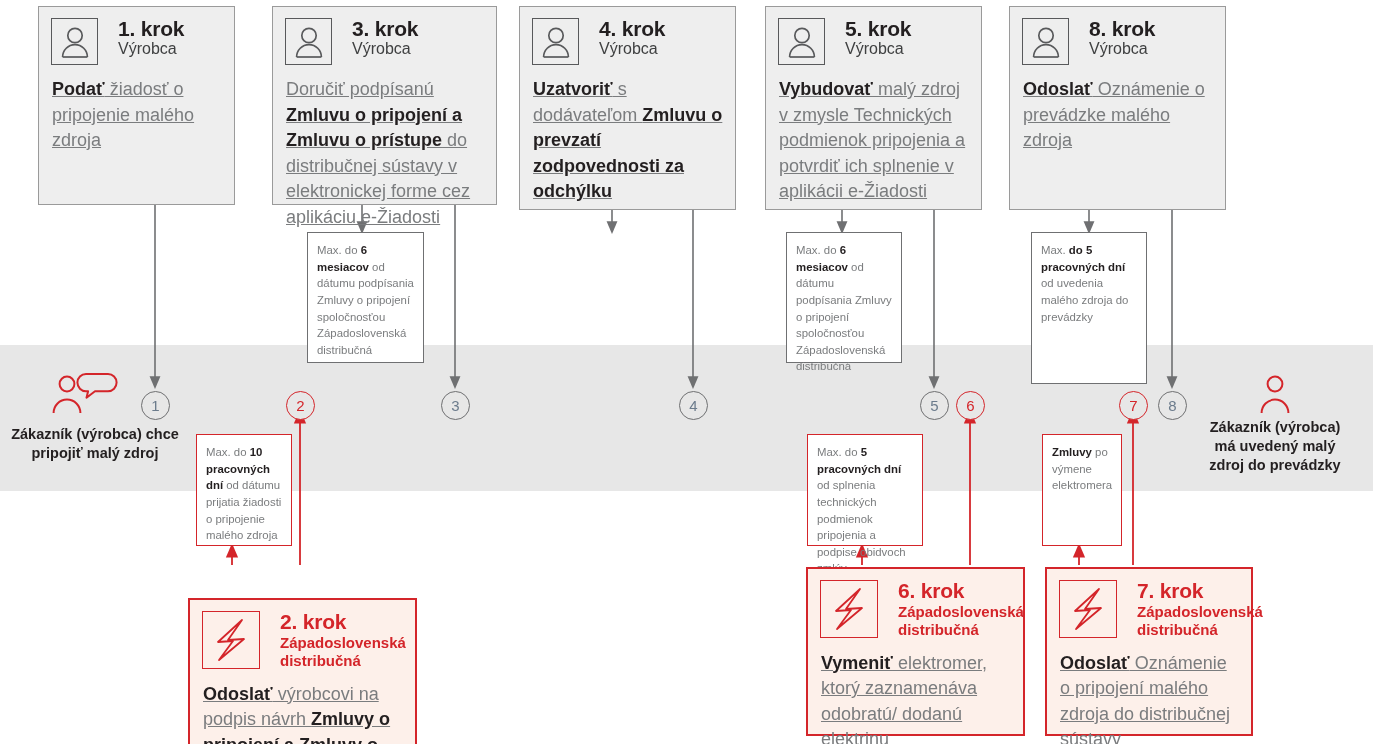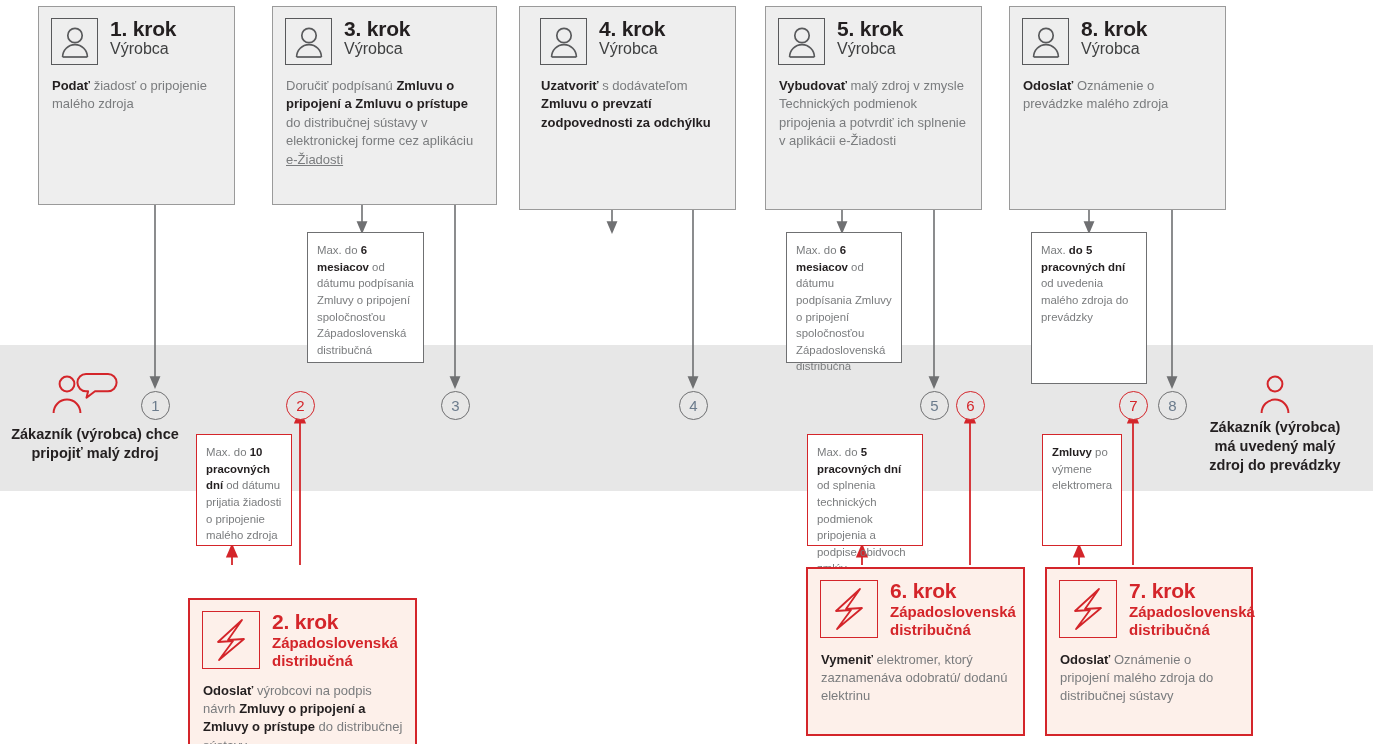--- a/index.html
+++ b/index.html
@@ -9,24 +9,24 @@
   .band{position:absolute;left:0;width:1373px;background:#e7e7e7;}
 
   
   .abs{position:absolute;box-sizing:border-box;}
 
   
   .stepcard{background:#eeeeee;border:1.5px solid #9a9a9a;}
   .stepcard .head{display:flex;align-items:flex-start;padding:11px 12px 0 12px;}
   .avatar{width:47px;height:47px;border:1.6px solid #58595b;box-sizing:border-box;
           display:flex;align-items:center;justify-content:center;flex:0 0 auto;}
-  .headtxt{margin-left:12px;line-height:1.05;}
+  .headtxt{margin-left:20px;line-height:1.05;}
   .steptitle{font-size:21px;font-weight:bold;color:#231f20;letter-spacing:-.2px;}
   .stepsub{font-size:16px;color:#3f4041;margin-top:1px;}
-  .body{padding:12px 12px 8px 13px;font-size:13px;line-height:1.42;color:#7a7c7e;}
+  .body{padding:12px 12px 8px 13px;font-size:18px;line-height:1.42;color:#7a7c7e;text-decoration:underline;}
   .body b{color:#231f20;font-weight:bold;}
   .body u{text-decoration:underline;}
 
   
   .redcard{background:#fdf0ea;border:2px solid #d4252a;}
   .redcard .head{display:flex;align-items:flex-start;padding:11px 12px 0 12px;}
   .bolt{width:58px;height:58px;border:1.8px solid #d4252a;box-sizing:border-box;
         display:flex;align-items:center;justify-content:center;flex:0 0 auto;}
   .redcard .steptitle{color:#d4252a;}
   .redcard .stepsub{color:#d4252a;font-weight:bold;font-size:15px;line-height:1.15;}
@@ -132,21 +132,21 @@
           </svg>
       </div>
       <div class="headtxt">
         <div class="steptitle">3. krok</div>
         <div class="stepsub">Výrobca</div>
       </div>
     </div>
     <div class="body">Doručiť podpísanú <b>Zmluvu o pripojení a Zmluvu o prístupe</b> do distribučnej sústavy v elektronickej forme cez aplikáciu <u>e-Žiadosti</u></div>
   </div>
 
-  <div class="abs stepcard" style="left:519px;top:6px;width:217px;height:204px;padding-left:8px;">
+  <div class="abs stepcard" style="left:519px;top:6px;width:217px;height:204px;">
     <div class="head">
       <div class="avatar">
         <svg width="30" height="32" viewBox="0 0 30 32">
             <circle cx="15" cy="9.5" r="7.2" fill="none" stroke="#58595b" stroke-width="1.7"></circle>
             <path d="M2.6,31 a12.4,12.4 0 0 1 24.8,0" fill="none" stroke="#58595b" stroke-width="1.7"></path>
             <line x1="2.6" y1="31" x2="27.4" y2="31" stroke="#58595b" stroke-width="1.7"></line>
           </svg>
       </div>
       <div class="headtxt">
         <div class="steptitle">4. krok</div>

